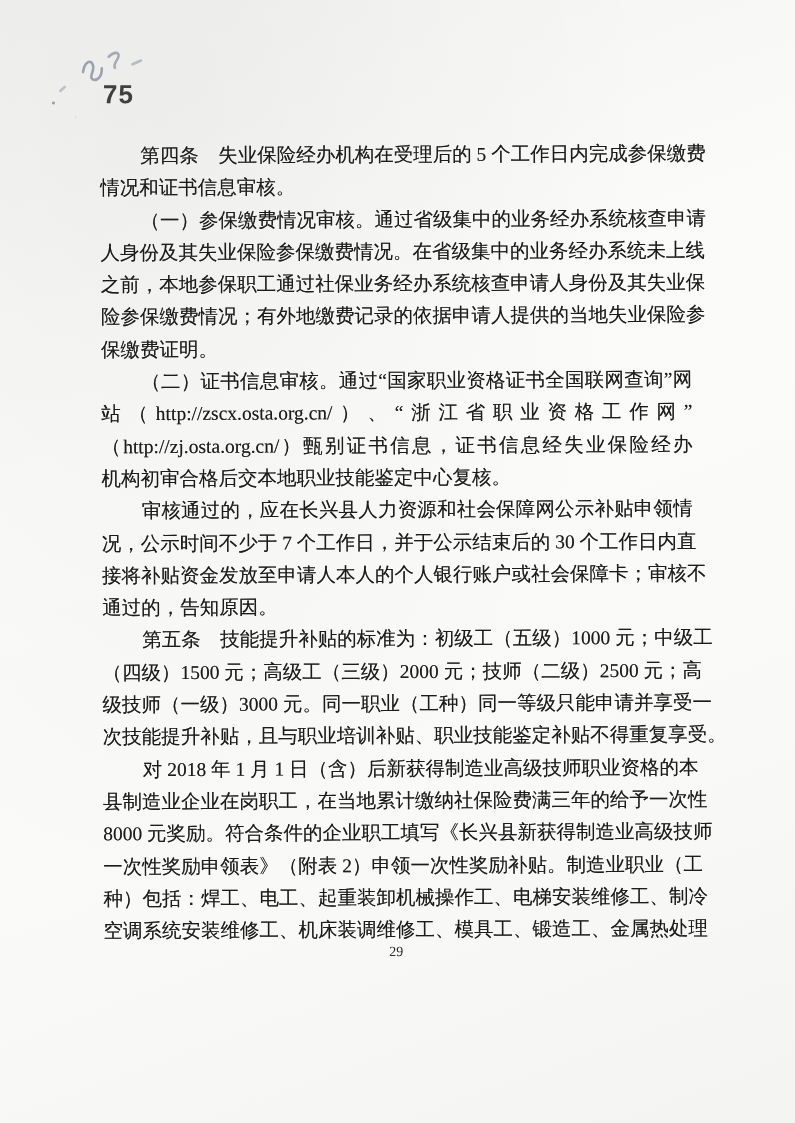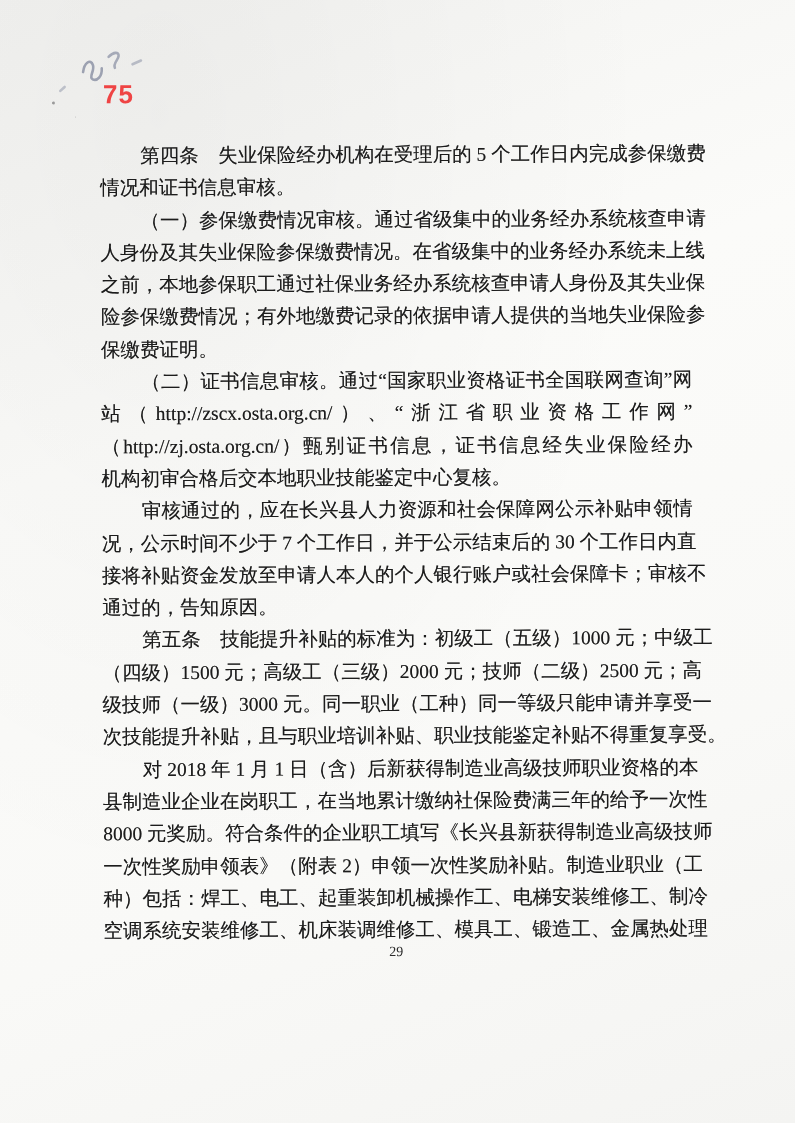--- a/index.html
+++ b/index.html
@@ -11,21 +11,21 @@
     font-family:"Liberation Serif","DejaVu Serif",serif;
   }
   .page{position:absolute;inset:0;}
   .tilt{position:absolute;inset:0;transform:rotate(-0.25deg);transform-origin:400px 120px;}
 
   .scribble{position:absolute;left:48px;top:44px;width:120px;height:56px;opacity:.85;}
 
   .corner-num{
     position:absolute;left:103px;top:78px;
     font-family:"Liberation Sans","DejaVu Sans",sans-serif;
-    font-weight:700;font-size:26px;letter-spacing:1px;color:#ef4444;
+    font-weight:700;font-size:26px;letter-spacing:1px;color:#404040;
   }
 
   .doc{
     position:absolute;left:100px;top:139px;width:591px;
     color:#1c1c1c;
   }
   .para{margin:0;padding:0;}
   .line{
     font-size:19.5px;
     height:32.3px;line-height:32.3px;

